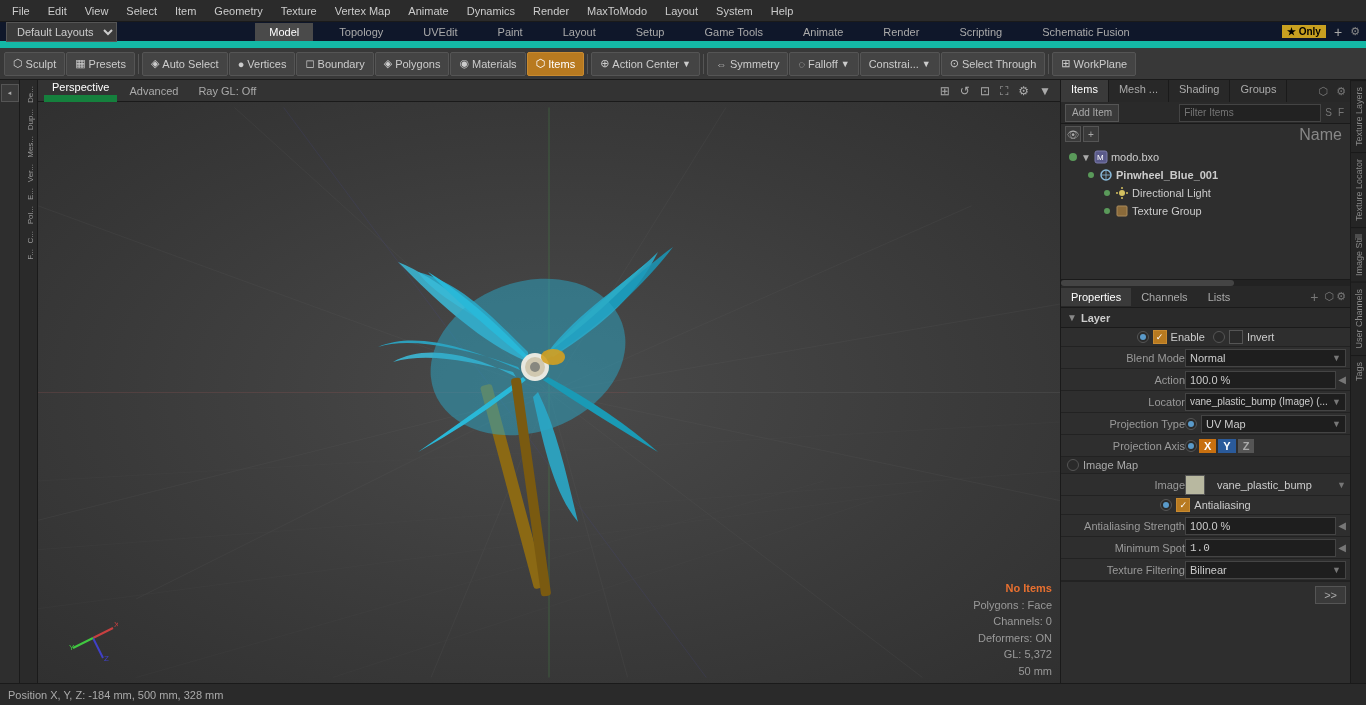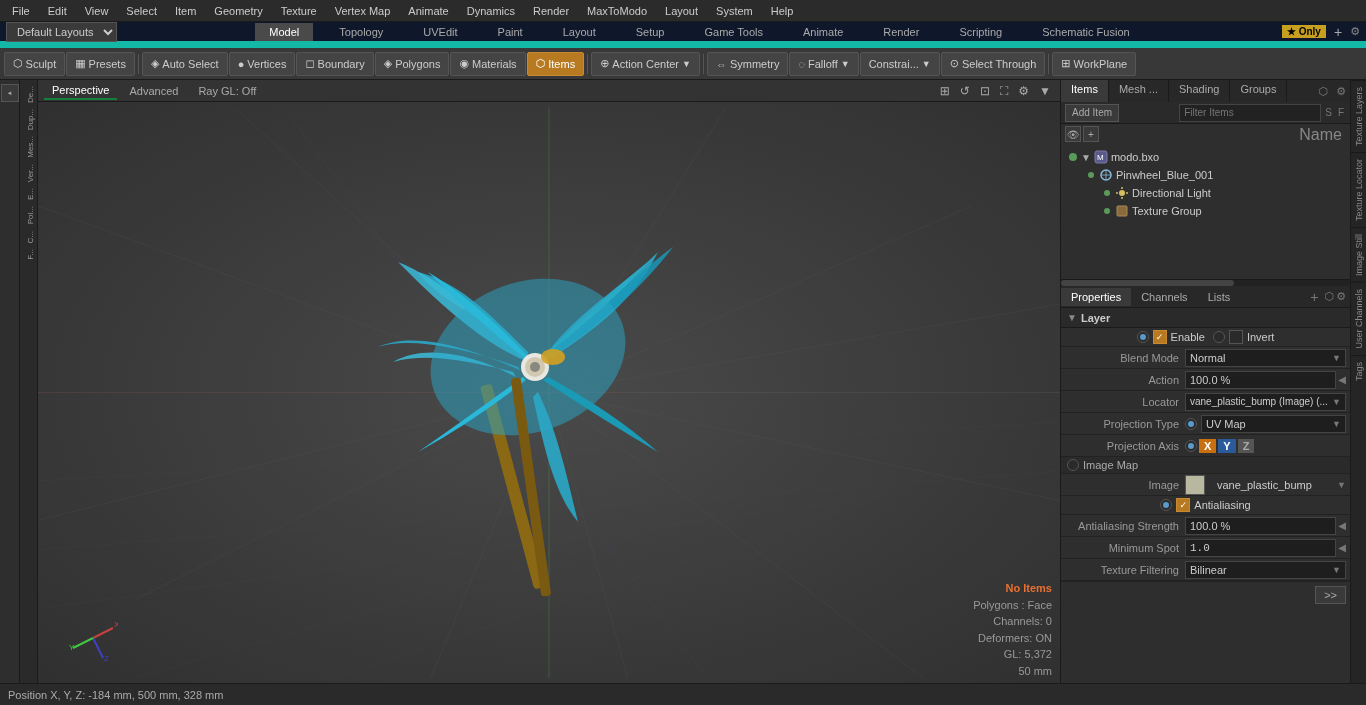--- a/index.html
+++ b/index.html
@@ -34,21 +34,21 @@
     .ls-item { width: 18px; height: 18px; background: #3a3a3a; border: 1px solid #555; display: flex; align-items: center; justify-content: center; font-size: 7px; color: #aaa; cursor: pointer; }
 
     
     #vert-tools { width: 18px; background: #2a2a2a; border-right: 1px solid #1a1a1a; display: flex; flex-direction: column; gap: 2px; padding: 4px 2px; }
     .vt-item { color: #999; font-size: 8px; text-align: center; cursor: pointer; padding: 2px 0; writing-mode: vertical-lr; transform: rotate(180deg); }
 
     
     #viewport { flex: 1; position: relative; background: #3d3d3d; overflow: hidden; }
     #viewport-header { display: flex; align-items: center; background: #333; height: 22px; border-bottom: 1px solid #1a1a1a; padding: 0 6px; gap: 4px; }
     .vp-tab { padding: 2px 8px; color: #aaa; font-size: 11px; cursor: pointer; }
-    .vp-tab.active { color: #fff; border-bottom: 2px solid #15803d; }
+    .vp-tab.active { color: #fff; border-bottom: 8px solid #15803d; }
     .vp-controls { display: flex; gap: 4px; margin-left: auto; align-items: center; }
     .vp-ctrl-btn { color: #aaa; font-size: 12px; cursor: pointer; padding: 0 3px; }
     #viewport-canvas { width: 100%; height: calc(100% - 22px); position: relative; }
 
     
     .scene-bg { width: 100%; height: 100%; background: radial-gradient(ellipse at center, #4a4a4a 0%, #3a3a3a 60%, #303030 100%); position: absolute; top: 0; left: 0; }
 
     
     .grid-svg { position: absolute; top: 0; left: 0; width: 100%; height: 100%; opacity: 0.3; }
 
@@ -85,21 +85,21 @@
     .pp-tab.active { background: #3a3a3a; color: #fff; }
     .pp-tab-add { color: #777; padding: 0 6px; cursor: pointer; font-size: 14px; margin-left: auto; }
     .pp-expand-icons { display: flex; gap: 2px; align-items: center; padding-right: 4px; }
     .pp-expand-icon { color: #777; font-size: 11px; cursor: pointer; }
 
     .pp-section-header { display: flex; align-items: center; background: #2a2a2a; height: 20px; padding: 0 6px; border-bottom: 1px solid #1a1a1a; cursor: pointer; }
     .pp-section-title { color: #ccc; font-size: 11px; font-weight: bold; }
     .pp-section-arrow { color: #888; margin-right: 4px; font-size: 10px; }
 
     .pp-row { display: flex; align-items: center; height: 22px; border-bottom: 1px solid #222; padding: 0 4px; }
-    .pp-label { color: #999; font-size: 11px; text-align: right; flex: 0 0 120px; padding-right: 6px; }
+    .pp-label { color: #999; font-size: 11px; text-align: right; flex: 0 0 120px; }
     .pp-control { flex: 1; }
     .pp-input { background: #1e1e1e; border: 1px solid #444; color: #ccc; padding: 2px 4px; font-size: 11px; width: 100%; height: 18px; }
     .pp-dropdown { background: #1e1e1e; border: 1px solid #444; color: #ccc; padding: 2px 4px; font-size: 11px; width: 100%; height: 18px; cursor: pointer; display: flex; align-items: center; justify-content: space-between; }
     .pp-dropdown-arrow { color: #777; font-size: 9px; }
     .pp-checkbox { width: 14px; height: 14px; border: 1px solid #555; background: #2a2a2a; display: flex; align-items: center; justify-content: center; }
     .pp-checkbox.checked { background: #b87a20; border-color: #c88a30; }
     .pp-checkmark { color: #fff; font-size: 9px; }
     .pp-checkbox-label { color: #ccc; font-size: 11px; }
     .pp-radio { width: 12px; height: 12px; border-radius: 50%; border: 1px solid #555; background: #2a2a2a; display: flex; align-items: center; justify-content: center; }
     .pp-radio.checked::after { content: ''; width: 6px; height: 6px; border-radius: 50%; background: #5a9aca; display: block; }
@@ -418,21 +418,21 @@
 
         <div class="ip-row ip-row-child">
           <div class="ip-row-eye">
               <span class="eye-dot-small"></span>
             </div>
           <svg width="14" height="14" viewBox="0 0 14 14">
               <circle cx="7" cy="7" r="5" fill="none" stroke="#8abada" stroke-width="1.5"></circle>
               <line x1="7" y1="2" x2="7" y2="12" stroke="#8abada" stroke-width="0.8"></line>
               <line x1="2" y1="7" x2="12" y2="7" stroke="#8abada" stroke-width="0.8"></line>
             </svg>
-          <span class="ip-row-name" style="margin-left:3px;">Pinwheel_Blue_001</span>
+          <span class="ip-row-name" style="margin-left:3px;font-weight:bold;">Pinwheel_Blue_001</span>
         </div>
 
         <div class="ip-row ip-row-child2">
           <div class="ip-row-eye">
               <span class="eye-dot-small"></span>
             </div>
           <svg width="14" height="14" viewBox="0 0 14 14">
               <circle cx="7" cy="7" r="3" fill="#d4c060"></circle>
               <line x1="7" y1="1" x2="7" y2="3" stroke="#d4c060" stroke-width="1.5"></line>
               <line x1="7" y1="11" x2="7" y2="13" stroke="#d4c060" stroke-width="1.5"></line>

